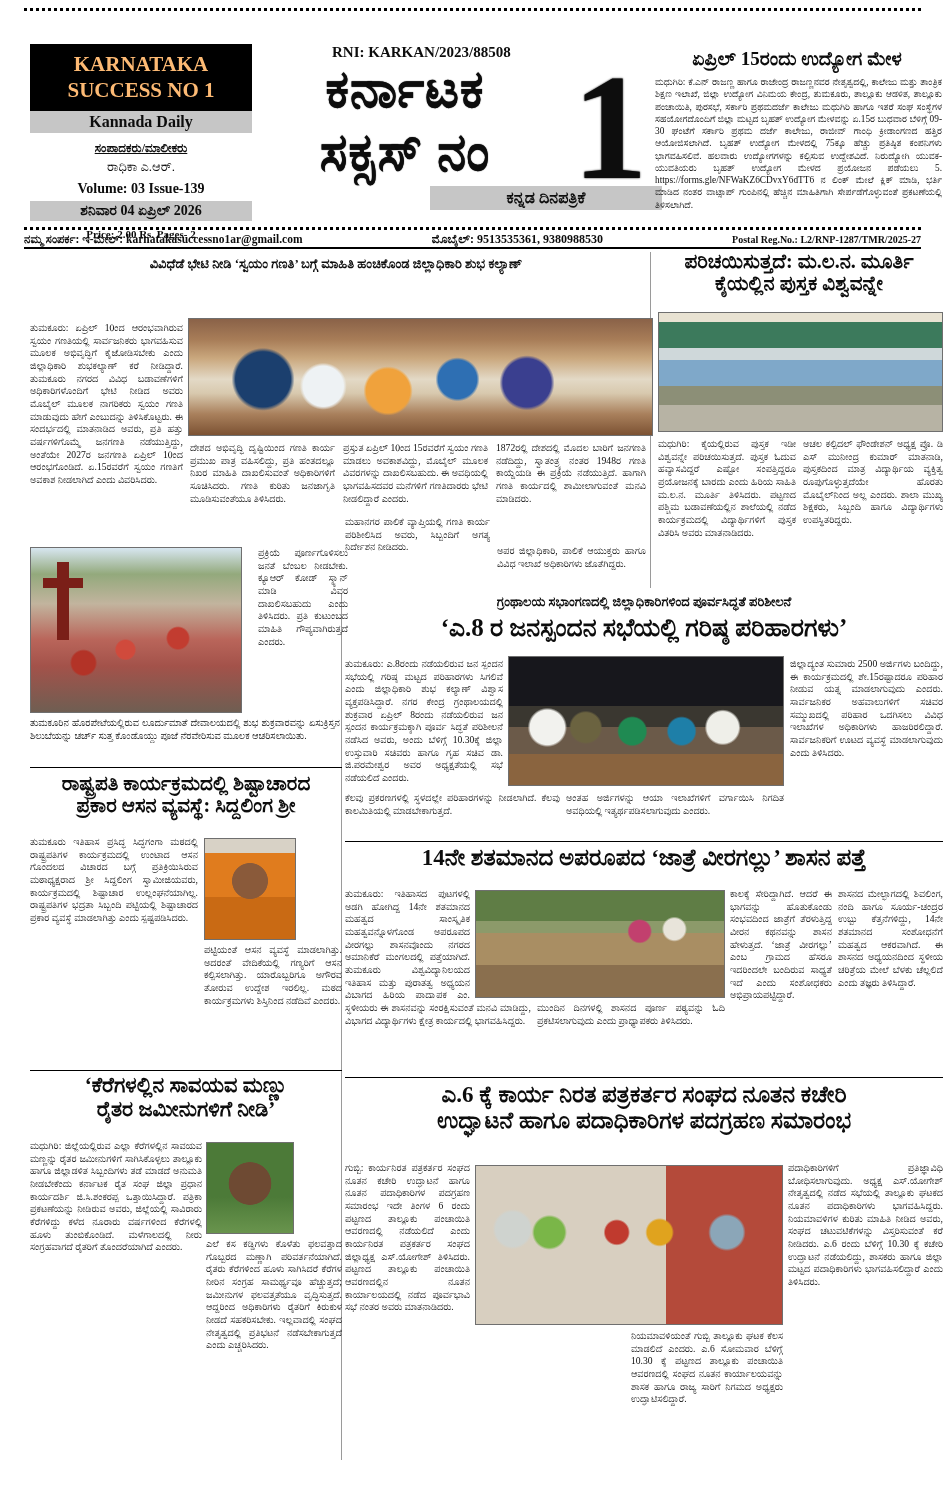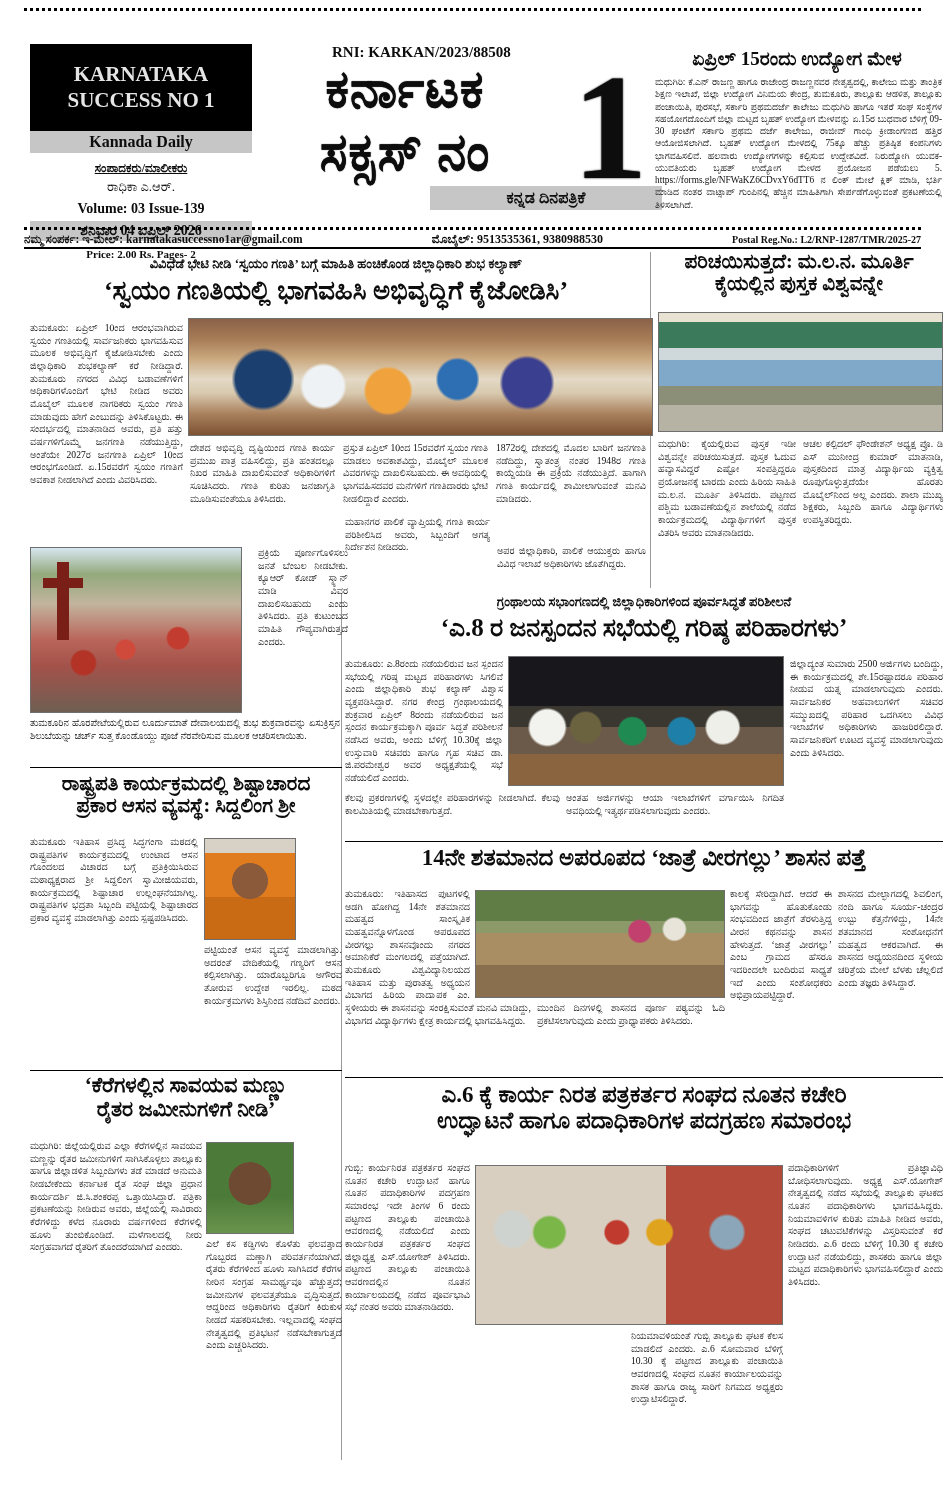--- a/index.html
+++ b/index.html
@@ -9,22 +9,22 @@
   .t{font-size:9.6px;line-height:1.32;text-align:justify;overflow:hidden;}
   .cap{font-size:9.8px;line-height:1.35;text-align:justify;overflow:hidden;}
   .hl{font-weight:bold;text-align:center;line-height:1.12;}
   .kick{font-weight:bold;text-align:center;font-size:13px;}
   .bar{background:#c6c6c6;text-align:center;font-weight:bold;}
   .photo{border:1px solid #6f6f6f;box-sizing:border-box;}
   .hr{border-top:1.5px solid #000;}
   .vr{border-left:1px solid #9a9a9a;}
   .dotted{border-top:3px dotted #000;}
   
-  .mast-black{background:#000;color:#e5e5e5;text-align:center;font-weight:bold;
-              font-size:21px;line-height:1.25;padding:17px 2px;}
+  .mast-black{background:#000;color:#fdba74;text-align:center;font-weight:bold;
+              font-size:21px;line-height:1.25;padding:7px 2px;}
   .name{font-weight:bold;text-align:center;letter-spacing:1px;
         font-size:52px;line-height:1.22;text-shadow:0 0 1px #000;}
   .numeral{font-weight:bold;font-size:150px;line-height:1;text-shadow:0 0 2px #000;}
   
   .ph-census{background:
     radial-gradient(circle at 16% 52%, #1b3f6e 0 7%, transparent 8%),
     radial-gradient(circle at 29% 58%, #eef2f4 0 6%, transparent 7%),
     radial-gradient(circle at 43% 62%, #f0a23c 0 8%, transparent 9%),
     radial-gradient(circle at 58% 52%, #2e6fb3 0 7%, transparent 8%),
     radial-gradient(circle at 73% 55%, #3a3f8f 0 7%, transparent 8%),
@@ -98,21 +98,20 @@
        display:flex;align-items:center;justify-content:space-between;padding-top:2px;box-sizing:border-box;">
     <span style="font-weight:bold;font-size:11.5px;">ನಮ್ಮ ಸಂಪರ್ಕ:  ಇ-ಮೇಲ್: karnatakasuccessno1ar@gmail.com</span>
     <span style="font-weight:bold;font-size:12px;">ಮೊಬೈಲ್: 9513535361, 9380988530</span>
     <span style="font-weight:bold;font-size:10px;">Postal Reg.No.: L2/RNP-1287/TMR/2025-27</span>
   </div>
 
   <div class="abs vr" style="left:650px;top:252px;height:336px;"></div>
   <div class="abs vr" style="left:341px;top:594px;height:866px;"></div>
 
   <div class="abs kick" style="left:30px;top:256px;width:612px;">ವಿವಿಧೆಡೆ ಭೇಟಿ ನೀಡಿ ‘ಸ್ವಯಂ ಗಣತಿ’ ಬಗ್ಗೆ ಮಾಹಿತಿ ಹಂಚಿಕೊಂಡ ಜಿಲ್ಲಾಧಿಕಾರಿ ಶುಭ ಕಲ್ಯಾಣ್</div>
-  <div class="abs hl" style="left:30px;top:276px;width:612px;font-size:26px;">‘ಸ್ವಯಂ ಗಣತಿಯಲ್ಲಿ ಭಾಗವಹಿಸಿ ಅಭಿವೃದ್ಧಿಗೆ ಕೈಜೋಡಿಸಿ’</div>
   <div class="abs t" style="left:30px;top:322px;width:153px;height:218px;">ತುಮಕೂರು: ಏಪ್ರಿಲ್ 10ಂದ ಆರಂಭವಾಗಿರುವ ಸ್ವಯಂ ಗಣತಿಯಲ್ಲಿ ಸಾರ್ವಜನಿಕರು ಭಾಗವಹಿಸುವ ಮೂಲಕ ಅಭಿವೃದ್ಧಿಗೆ ಕೈಜೋಡಿಸಬೇಕು ಎಂದು ಜಿಲ್ಲಾಧಿಕಾರಿ ಶುಭಕಲ್ಯಾಣ್ ಕರೆ ನೀಡಿದ್ದಾರೆ.    ತುಮಕೂರು ನಗರದ ವಿವಿಧ ಬಡಾವಣೆಗಳಿಗೆ ಅಧಿಕಾರಿಗಳೊಂದಿಗೆ ಭೇಟಿ ನೀಡಿದ ಅವರು ಮೊಬೈಲ್ ಮೂಲಕ ನಾಗರಿಕರು ಸ್ವಯಂ ಗಣತಿ ಮಾಡುವುದು ಹೇಗೆ ಎಂಬುದನ್ನು ತಿಳಿಸಿಕೊಟ್ಟರು.    ಈ ಸಂದರ್ಭದಲ್ಲಿ ಮಾತನಾಡಿದ ಅವರು, ಪ್ರತಿ ಹತ್ತು ವರ್ಷಗಳಿಗೊಮ್ಮೆ ಜನಗಣತಿ ನಡೆಯುತ್ತಿದ್ದು, ಅಂತೆಯೇ 2027ರ ಜನಗಣತಿ ಏಪ್ರಿಲ್ 10ಂದ ಆರಂಭಗೊಂಡಿದೆ. ಏ.15ರವರೆಗೆ ಸ್ವಯಂ ಗಣತಿಗೆ ಅವಕಾಶ ನೀಡಲಾಗಿದೆ ಎಂದು ವಿವರಿಸಿದರು.</div>
   <div class="abs photo ph-census" style="left:188px;top:318px;width:465px;height:118px;"></div>
   <div class="abs t" style="left:190px;top:442px;width:145px;height:98px;">ದೇಶದ ಅಭಿವೃದ್ಧಿ ದೃಷ್ಟಿಯಿಂದ ಗಣತಿ ಕಾರ್ಯ ಪ್ರಮುಖ ಪಾತ್ರ ವಹಿಸಲಿದ್ದು, ಪ್ರತಿ ಹಂತದಲ್ಲೂ ನಿಖರ ಮಾಹಿತಿ ದಾಖಲಿಸುವಂತೆ ಅಧಿಕಾರಿಗಳಿಗೆ ಸೂಚಿಸಿದರು. ಗಣತಿ ಕುರಿತು ಜನಜಾಗೃತಿ ಮೂಡಿಸುವಂತೆಯೂ ತಿಳಿಸಿದರು.</div>
   <div class="abs t" style="left:343px;top:442px;width:145px;height:98px;">ಪ್ರಸ್ತುತ ಏಪ್ರಿಲ್ 10ಂದ 15ರವರೆಗೆ ಸ್ವಯಂ ಗಣತಿ ಮಾಡಲು ಅವಕಾಶವಿದ್ದು, ಮೊಬೈಲ್ ಮೂಲಕ ವಿವರಗಳನ್ನು ದಾಖಲಿಸಬಹುದು. ಈ ಅವಧಿಯಲ್ಲಿ ಭಾಗವಹಿಸದವರ ಮನೆಗಳಿಗೆ ಗಣತಿದಾರರು ಭೇಟಿ ನೀಡಲಿದ್ದಾರೆ ಎಂದರು.</div>
   <div class="abs t" style="left:496px;top:442px;width:150px;height:98px;">1872ರಲ್ಲಿ ದೇಶದಲ್ಲಿ ಮೊದಲ ಬಾರಿಗೆ ಜನಗಣತಿ ನಡೆದಿದ್ದು, ಸ್ವಾತಂತ್ರ್ಯ ನಂತರ 1948ರ ಗಣತಿ ಕಾಯ್ದೆಯಡಿ ಈ ಪ್ರಕ್ರಿಯೆ ನಡೆಯುತ್ತಿದೆ. ಹಾಗಾಗಿ ಗಣತಿ ಕಾರ್ಯದಲ್ಲಿ ಶಾಮೀಲಾಗುವಂತೆ ಮನವಿ ಮಾಡಿದರು.</div>
 
   <div class="abs photo ph-crowd" style="left:30px;top:547px;width:212px;height:166px;">
     <div class="cross"></div>
   </div>
   <div class="abs t" style="left:258px;top:547px;width:90px;height:166px;">ಪ್ರಕ್ರಿಯೆ ಪೂರ್ಣಗೊಳಿಸಲು ಜನತೆ ಬೆಂಬಲ ನೀಡಬೇಕು. ಕ್ಯೂಆರ್ ಕೋಡ್ ಸ್ಕ್ಯಾನ್ ಮಾಡಿ ವಿವರ ದಾಖಲಿಸಬಹುದು ಎಂದು ತಿಳಿಸಿದರು. ಪ್ರತಿ ಕುಟುಂಬದ ಮಾಹಿತಿ ಗೌಪ್ಯವಾಗಿರುತ್ತದೆ ಎಂದರು.</div>

